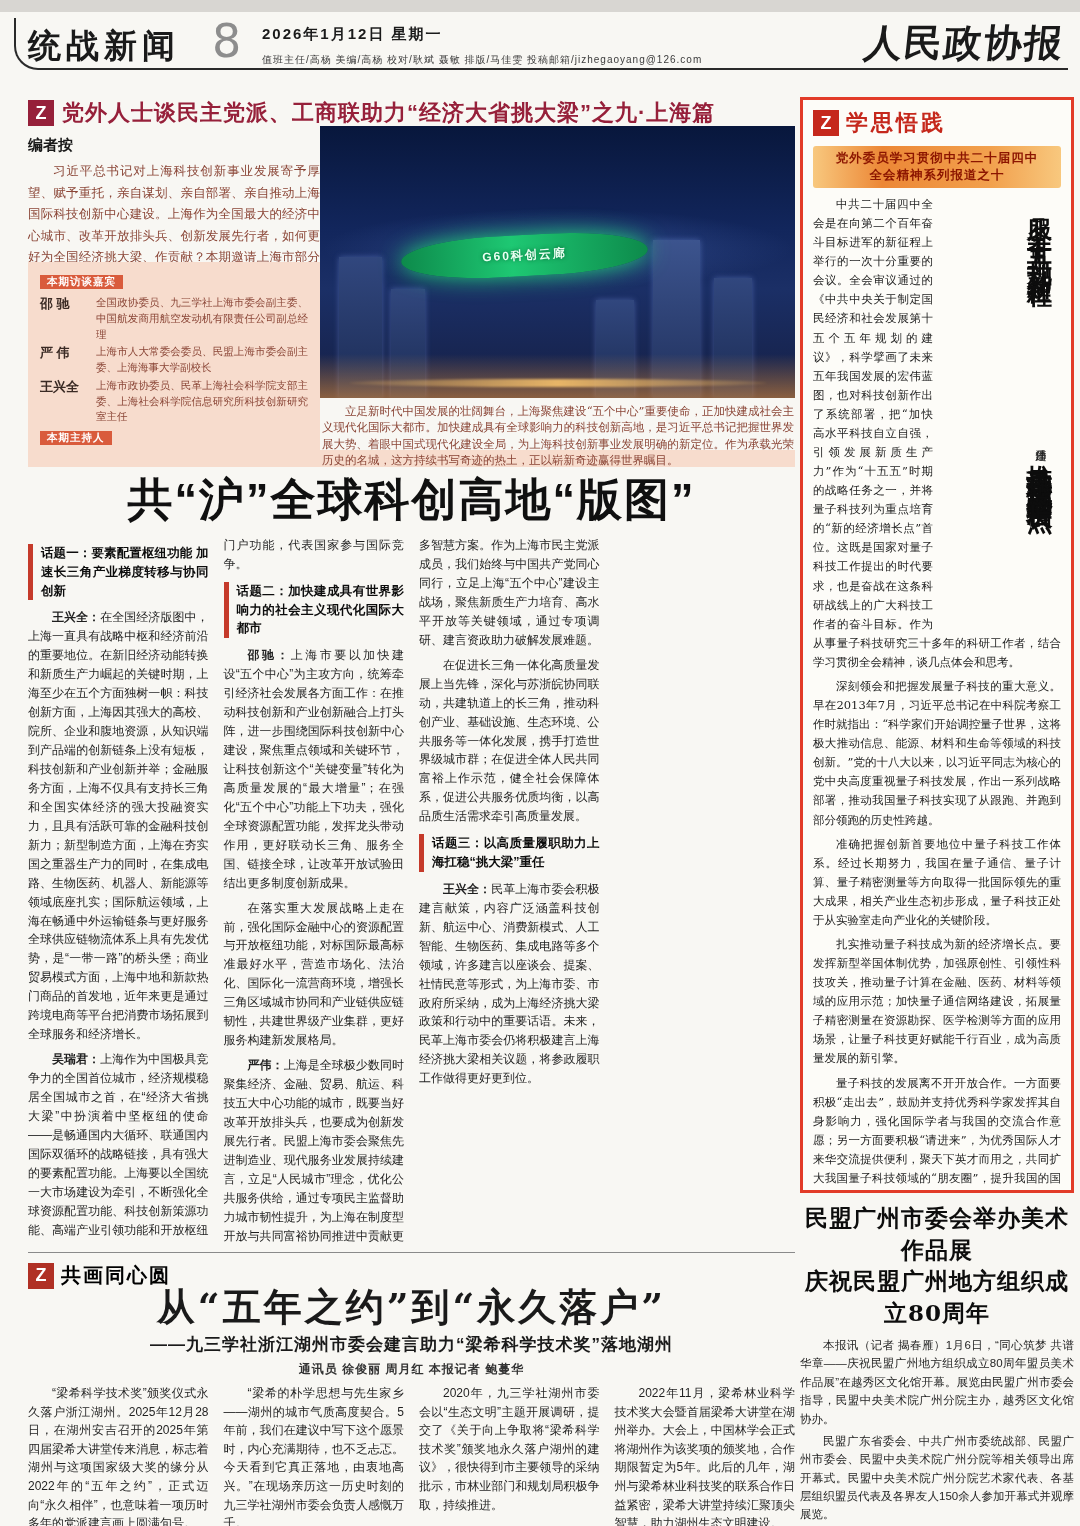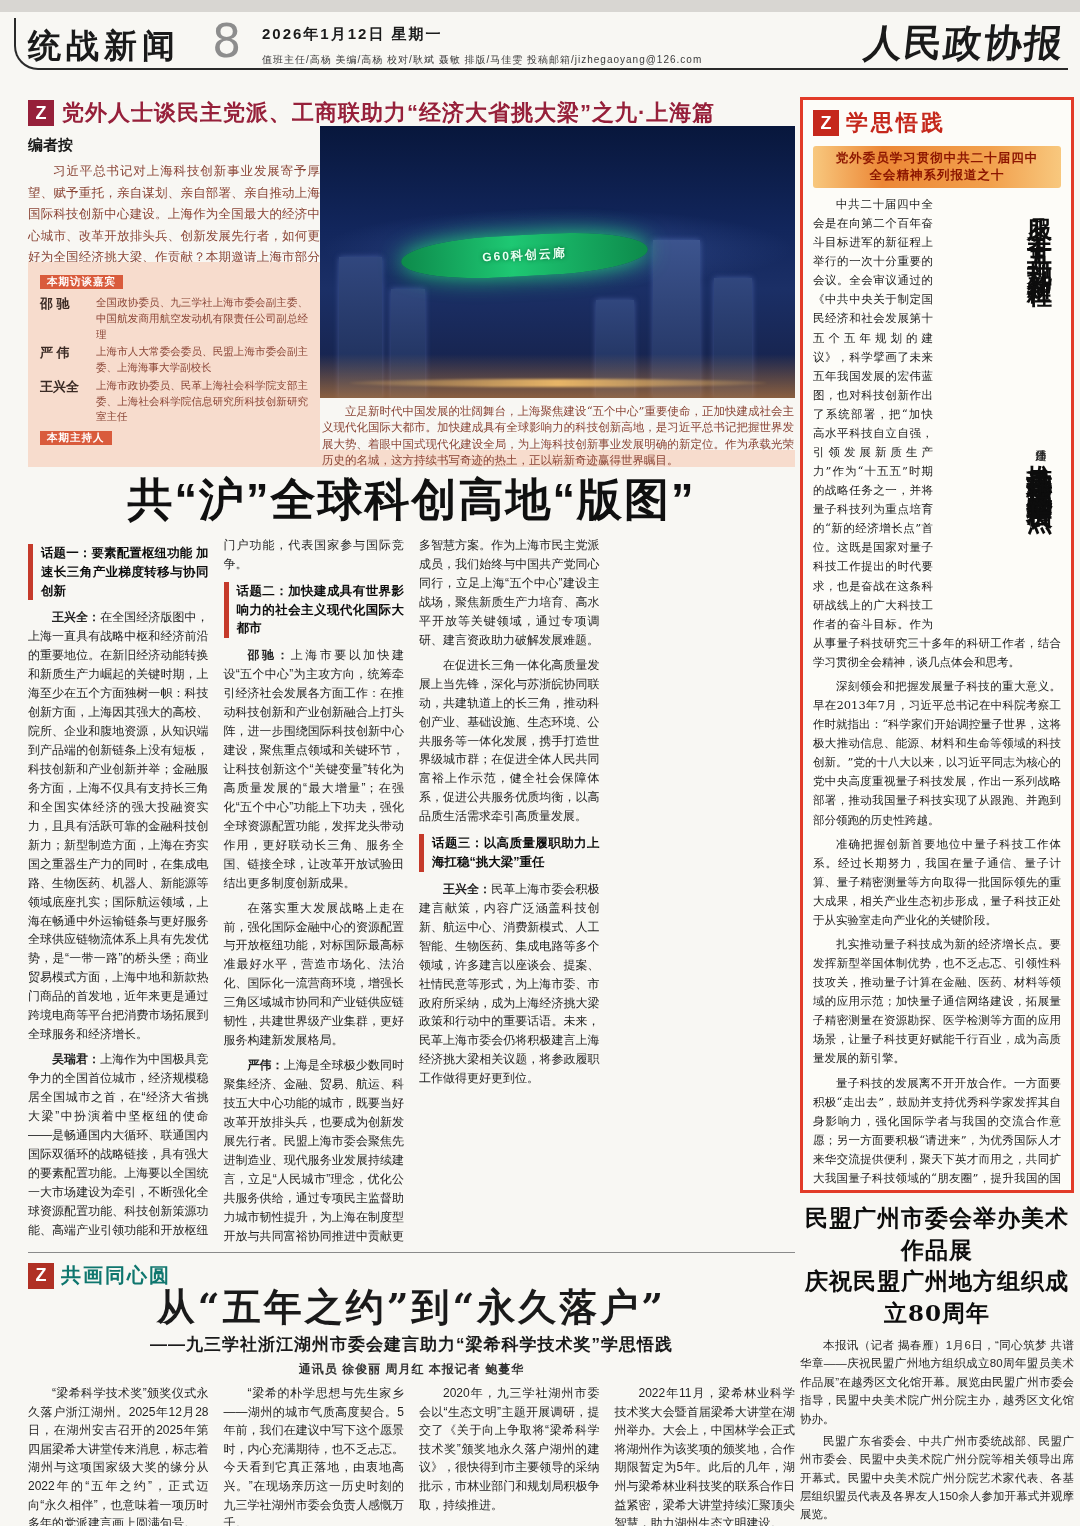--- a/index.html
+++ b/index.html
@@ -60,21 +60,21 @@
   .m-body{position:absolute;left:28px;top:524px;width:767px;height:712px;
           column-count:4;column-gap:15px;column-fill:auto;overflow:hidden;
           font-size:12px;line-height:1.58;text-align:justify;color:#1f1f1f;}
   .m-body p{margin:0 0 6px;text-indent:2em;}
   .topic{font-weight:900;font-size:12.5px;line-height:1.5;margin:8px 0;padding-left:8px;
          border-left:5px solid #c53a2a;color:#0d0d0d;}
   .speaker{font-weight:900;}
   .divider{position:absolute;left:28px;top:1240px;width:767px;border-top:1px solid #8a8a8a;}
   
   .sec2-label{position:absolute;left:28px;top:1250px;display:flex;align-items:center;gap:7px;}
-  .sec2-txt{font-size:20px;font-weight:900;color:#0f766e;letter-spacing:2px;}
+  .sec2-txt{font-size:20px;font-weight:900;color:#000000;letter-spacing:2px;}
   .headline2{position:absolute;left:28px;top:1270px;width:767px;text-align:center;
              font-family:"DejaVu Serif",serif;font-size:38px;font-weight:900;letter-spacing:3px;}
   .subtitle2{position:absolute;left:28px;top:1321px;width:767px;text-align:center;
              font-size:17px;font-weight:700;letter-spacing:1px;}
   .byline2{position:absolute;left:28px;top:1349px;width:767px;text-align:center;
            font-size:12px;font-weight:700;color:#333;letter-spacing:1px;}
   .lx-body{position:absolute;left:28px;top:1372px;width:767px;height:154px;
            column-count:4;column-gap:15px;column-fill:auto;overflow:hidden;
            font-size:12px;line-height:1.55;text-align:justify;color:#1f1f1f;}
   .lx-body p{margin:0 0 5px;text-indent:2em;}
@@ -175,21 +175,21 @@
     <p><span class="speaker">王兴全：</span><span>民革上海市委会积极建言献策，内容广泛涵盖科技创新、航运中心、消费新模式、人工智能、生物医药、集成电路等多个领域，许多建言以座谈会、提案、社情民意等形式，为上海市委、市政府所采纳，成为上海经济挑大梁政策和行动中的重要话语。未来，民革上海市委会仍将积极建言上海经济挑大梁相关议题，将参政履职工作做得更好更到位。</span></p>
   </div>
 
   <div class="divider"></div>
 
   <div class="sec2-label">
     <span class="zbadge zb-crimson">Z</span>
     <span class="sec2-txt">共画同心圆</span>
   </div>
   <div class="headline2">从“五年之约”到“永久落户”</div>
-  <div class="subtitle2">——九三学社浙江湖州市委会建言助力“梁希科学技术奖”学思悟践</div>
+  <div class="subtitle2">——九三学社浙江湖州市委会建言助力“梁希科学技术奖”落地湖州</div>
   <div class="byline2">通讯员 徐俊丽 周月红  本报记者 鲍蔓华</div>
   <div class="lx-body">
     <p>“梁希科学技术奖”颁奖仪式永久落户浙江湖州。2025年12月28日，在湖州安吉召开的2025年第四届梁希大讲堂传来消息，标志着湖州与这项国家级大奖的缘分从2022年的“五年之约”，正式迈向“永久相伴”，也意味着一项历时多年的党派建言画上圆满句号。</p>
     <p>“梁希的朴学思想与先生家乡——湖州的城市气质高度契合。5年前，我们在建议中写下这个愿景时，内心充满期待，也不乏忐忑。今天看到它真正落地，由衷地高兴。”在现场亲历这一历史时刻的九三学社湖州市委会负责人感慨万千。</p>
     <p>2020年，九三学社湖州市委会以“生态文明”主题开展调研，提交了《关于向上争取将“梁希科学技术奖”颁奖地永久落户湖州的建议》，很快得到市主要领导的采纳批示，市林业部门和规划局积极争取，持续推进。</p>
     <p>2022年11月，梁希林业科学技术奖大会暨首届梁希大讲堂在湖州举办。大会上，中国林学会正式将湖州作为该奖项的颁奖地，合作期限暂定为5年。此后的几年，湖州与梁希林业科技奖的联系合作日益紧密，梁希大讲堂持续汇聚顶尖智慧，助力湖州生态文明建设。</p>
 
   </div>
 
   <div class="qframe">
@@ -200,21 +200,21 @@
     <div class="q-banner">党外委员学习贯彻中共二十届四中全会精神系列报道之十</div>
     <div class="q-content">
       <div class="vtitle">
         <span class="vt1">服务『十五五』规划新征程</span>
         <span class="vt-author">潘建伟</span>
         <span class="vt2">推动量子科技成为新的经济增长点</span>
       </div>
       <p>中共二十届四中全会是在向第二个百年奋斗目标进军的新征程上举行的一次十分重要的会议。全会审议通过的《中共中央关于制定国民经济和社会发展第十五个五年规划的建议》，科学擘画了未来五年我国发展的宏伟蓝图，也对科技创新作出了系统部署，把“加快高水平科技自立自强，引领发展新质生产力”作为“十五五”时期的战略任务之一，并将量子科技列为重点培育的“新的经济增长点”首位。这既是国家对量子科技工作提出的时代要求，也是奋战在这条科研战线上的广大科技工作者的奋斗目标。作为从事量子科技研究三十多年的科研工作者，结合学习贯彻全会精神，谈几点体会和思考。</p>
       <p>深刻领会和把握发展量子科技的重大意义。早在2013年7月，习近平总书记在中科院考察工作时就指出：“科学家们开始调控量子世界，这将极大推动信息、能源、材料和生命等领域的科技创新。”党的十八大以来，以习近平同志为核心的党中央高度重视量子科技发展，作出一系列战略部署，推动我国量子科技实现了从跟跑、并跑到部分领跑的历史性跨越。</p>
       <p>准确把握创新首要地位中量子科技工作体系。经过长期努力，我国在量子通信、量子计算、量子精密测量等方向取得一批国际领先的重大成果，相关产业生态初步形成，量子科技正处于从实验室走向产业化的关键阶段。</p>
-      <p>扎实推动量子科技成为新的经济增长点。要发挥新型举国体制优势，也不乏忐忑、引领性科技攻关，推动量子计算在金融、医药、材料等领域的应用示范；加快量子通信网络建设，拓展量子精密测量在资源勘探、医学检测等方面的应用场景，让量子科技更好赋能千行百业，成为高质量发展的新引擎。</p>
+      <p>扎实推动量子科技成为新的经济增长点。要发挥新型举国体制优势，加强原创性、引领性科技攻关，推动量子计算在金融、医药、材料等领域的应用示范；加快量子通信网络建设，拓展量子精密测量在资源勘探、医学检测等方面的应用场景，让量子科技更好赋能千行百业，成为高质量发展的新引擎。</p>
       <p>量子科技的发展离不开开放合作。一方面要积极“走出去”，鼓励并支持优秀科学家发挥其自身影响力，强化国际学者与我国的交流合作意愿；另一方面要积极“请进来”，为优秀国际人才来华交流提供便利，聚天下英才而用之，共同扩大我国量子科技领域的“朋友圈”，提升我国的国际影响力和话语权。</p>
 
     </div>
   </div>
 
   <div class="gz">
     <div class="gz-h">民盟广州市委会举办美术作品展</div>
     <div class="gz-h">庆祝民盟广州地方组织成立80周年</div>
     <div class="gz-body">
       <p>本报讯（记者 揭春雁）1月6日，“同心筑梦 共谱华章——庆祝民盟广州地方组织成立80周年盟员美术作品展”在越秀区文化馆开幕。展览由民盟广州市委会指导，民盟中央美术院广州分院主办，越秀区文化馆协办。</p>

